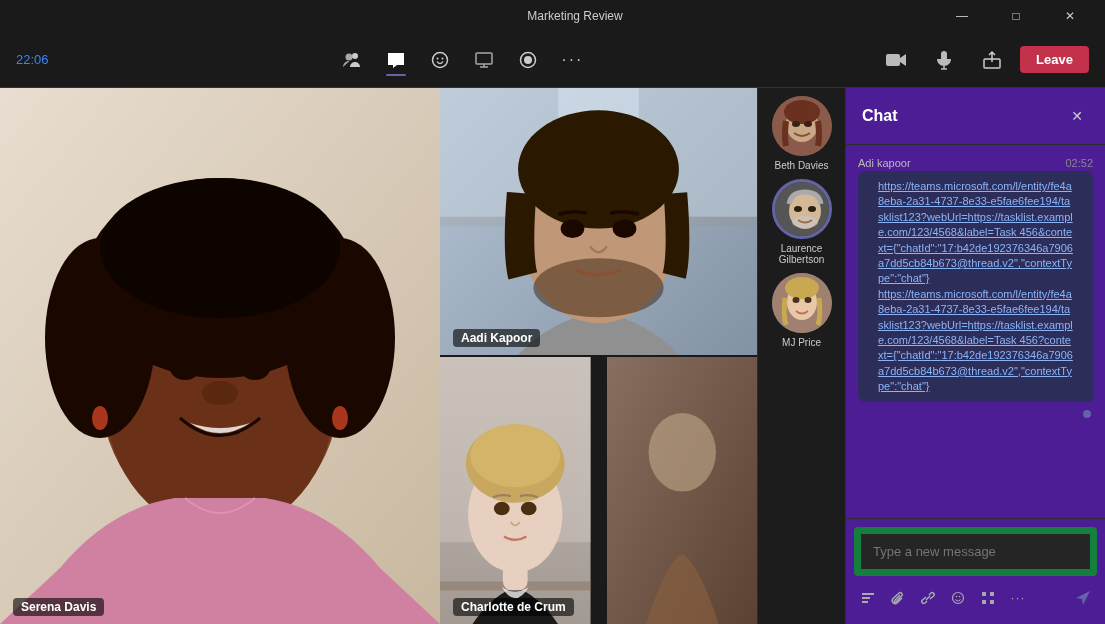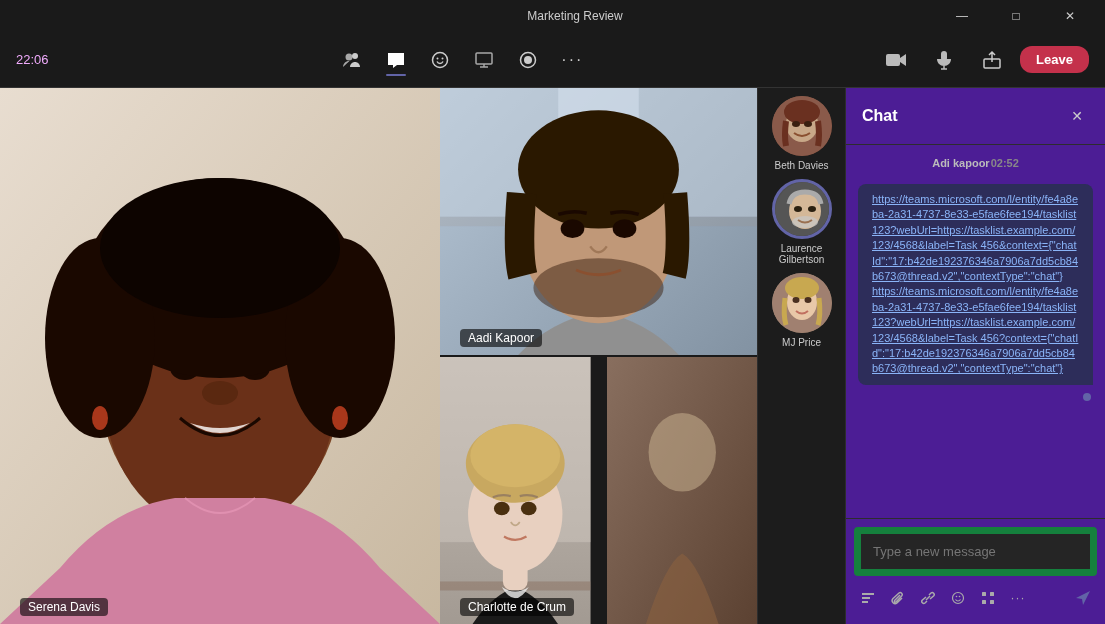--- a/index.html
+++ b/index.html
@@ -53,21 +53,21 @@
       height: 56px;
       background: #1a1a1a;
       display: flex;
       align-items: center;
       justify-content: space-between;
       padding: 0 16px;
       border-bottom: 1px solid #333;
     }
     .toolbar-left {
       font-size: 13px;
-      color: #f0abfc;
+      color: #3b82f6;
     }
     .toolbar-center {
       display: flex;
       gap: 4px;
       align-items: center;
     }
     .toolbar-icon-btn {
       width: 40px;
       height: 36px;
       display: flex;
@@ -97,21 +97,21 @@
     }
     .toolbar-right {
       display: flex;
       align-items: center;
       gap: 8px;
     }
     .leave-btn {
       background: #c4314b;
       color: #fff;
       border: none;
-      border-radius: 12px;
+      border-radius: 4px;
       padding: 6px 16px;
       font-size: 13px;
       cursor: pointer;
       font-weight: 600;
     }
 
     
     .main-content {
       display: flex;
       height: calc(624px - 32px - 56px);
@@ -130,26 +130,27 @@
       width: 440px;
       height: 100%;
       background: #2a2a2a;
       position: relative;
       overflow: hidden;
       flex-shrink: 0;
     }
     .video-label {
       position: absolute;
       bottom: 8px;
-      left: 20px;
+      left: 13px;
       background: rgba(0,0,0,0.6);
       padding: 2px 8px;
       border-radius: 4px;
       font-size: 12px;
       color: #fff;
+      font-weight: bold;
     }
 
     
     .video-grid {
       flex: 1;
       display: grid;
       grid-template-rows: 1fr 1fr;
       gap: 2px;
       background: #1a1a1a;
     }
@@ -253,40 +254,38 @@
     }
     .chat-message {
       display: flex;
       flex-direction: column;
       gap: 2px;
     }
     .chat-message-meta {
       display: flex;
       align-items: center;
       gap: 1px;
-      justify-content: center;
-      font-weight: bold;
+      justify-content: space-between;
     }
     .chat-sender {
       font-size: 11px;
       color: #bbb;
     }
     .chat-time {
       font-size: 11px;
       color: #888;
     }
     .chat-bubble {
       background: #2d2d5a;
       border-radius: 8px 8px 0 8px;
-      padding: 8px 14px;
+      padding: 8px 20px;
       font-size: 11px;
       color: #8ab4f8;
       word-break: break-all;
       line-height: 1.4;
-      margin-top: 13px;
     }
 
     .chat-input-area {
       border-top: 1px solid #2d2d2d;
       padding: 8px;
     }
     .chat-input {
       width: 100%;
       background: #252525;
       border: 7px solid #15803d;

